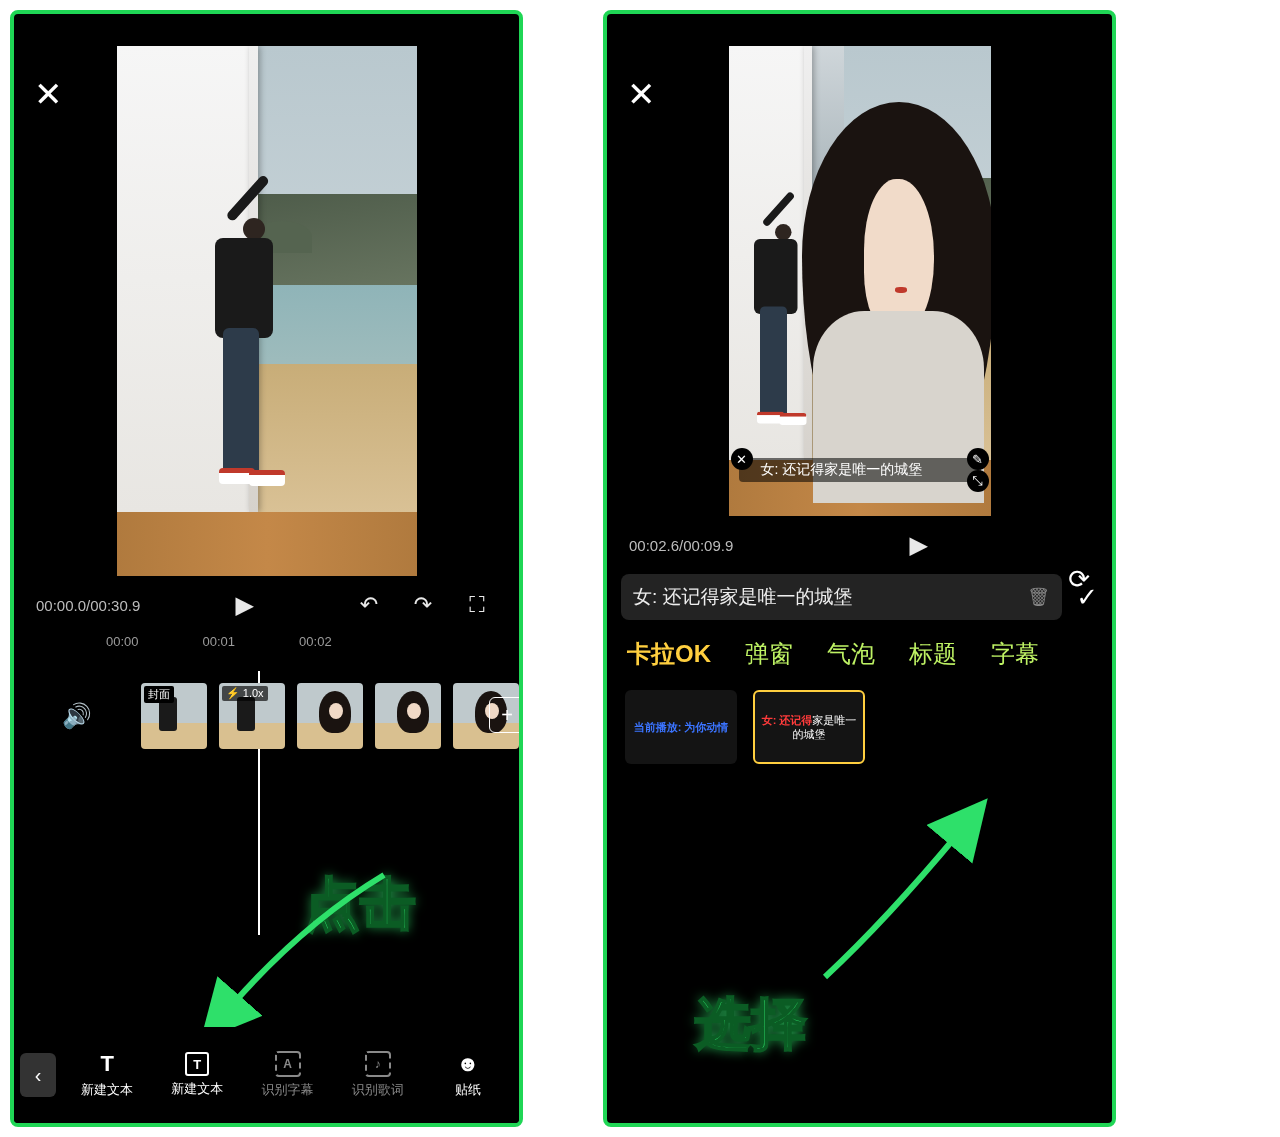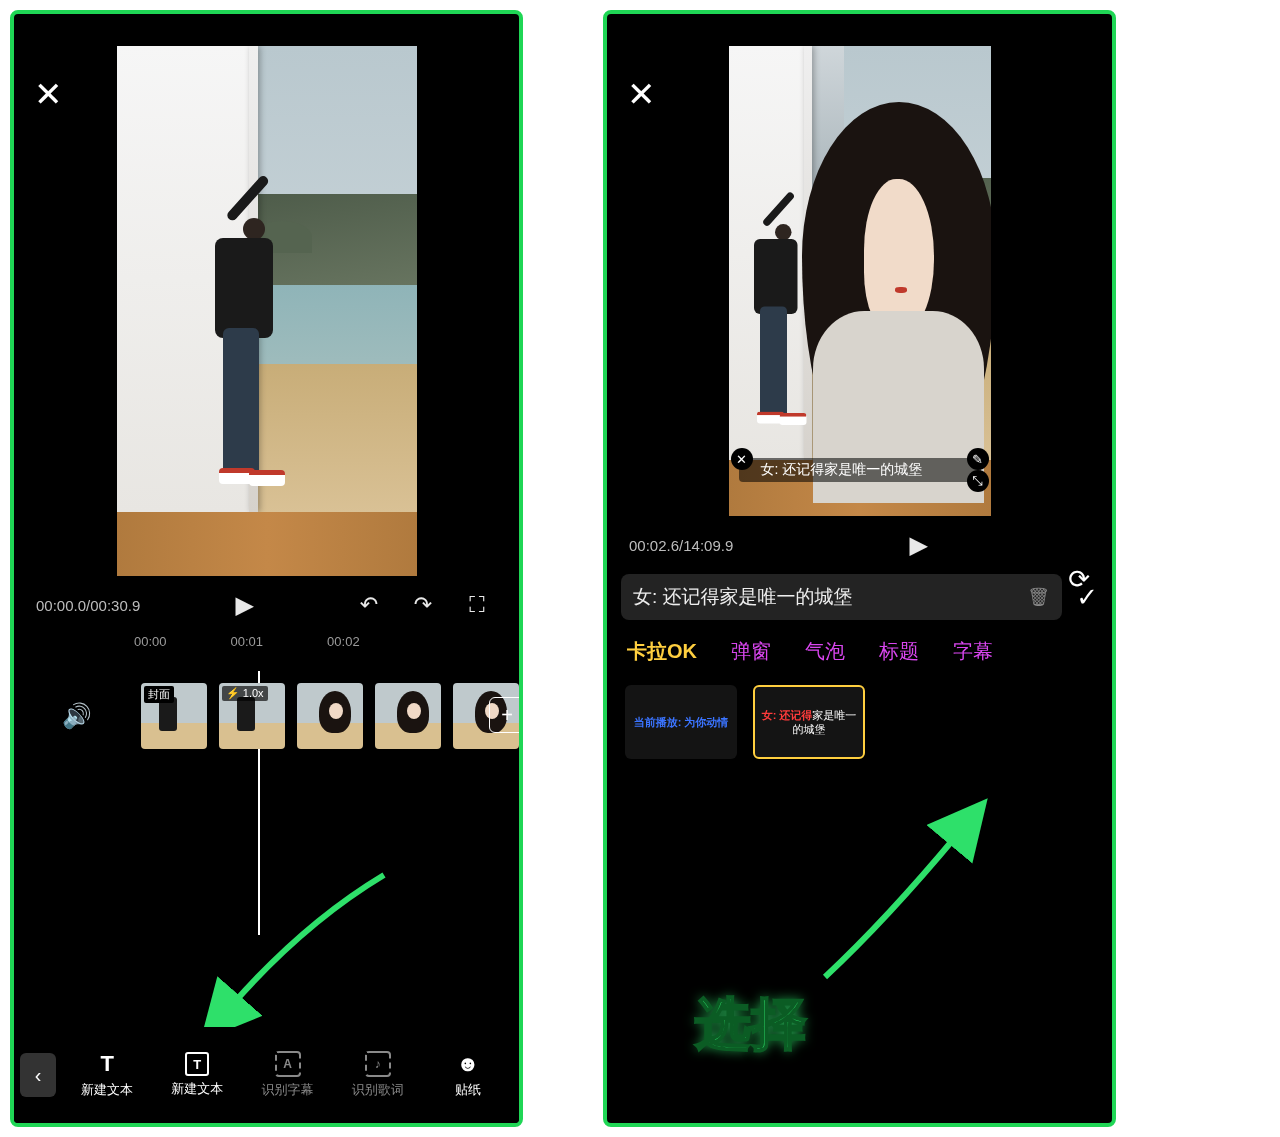--- a/index.html
+++ b/index.html
@@ -42,21 +42,21 @@
   .sub-dot.tl{left:-8px;top:-10px;} .sub-dot.tr{right:-8px;top:-10px;} .sub-dot.br{right:-8px;bottom:-10px;}
 
   .ctrl-row { height: 50px; display:flex; align-items:center; padding: 0 22px; gap: 14px; }
   .timecode { font-size: 15px; color:#bcbcbc; }
   .spacer { flex: 1; }
   .ctrl-ic { width:40px; text-align:center; font-size:22px; color:#e8e8e8; }
   .play { font-size:24px; }
 
   
   .timeline { padding: 4px 0 0 0; }
-  .ticks { display:flex; gap:64px; padding-left: 120px; color:#9b9b9b; font-size:13px; }
+  .ticks { display:flex; gap:64px; padding-left: 92px; color:#9b9b9b; font-size:13px; }
   .track-area { position: relative; margin-top: 28px; height: 78px; display:flex; align-items:center; }
   .vol-ic { width: 180px; text-align:center; font-size:24px;color:#ddd;}
   .clips { display:flex; gap:12px; position: relative; text-align: center; }
   .clip { width:66px;height:66px; background: linear-gradient(180deg,#bfc9cc 0 60%,#d9c090 60% 100%); border-radius:4px; position:relative; overflow:hidden;}
   .clip .mini-p{position:absolute;left:18px;top:14px;width:18px;height:34px;background:#1a1a1a;border-radius:3px;}
   .clip .mini-g{position:absolute;left:22px;top:8px;width:32px;height:42px;background:#1a1310;border-radius:50% 50% 40% 40%;}
   .clip .mini-f{position:absolute;left:32px;top:20px;width:14px;height:16px;background:#f0d9c6;border-radius:50%;}
   .cover-badge{position:absolute;top:3px;left:3px;background:#000;color:#fff;font-size:11px;padding:1px 4px;border-radius:2px;}
   .speed-badge{position:absolute;top:3px;left:3px;background:rgba(0,0,0,.65);color:#fff;font-size:11px;padding:1px 4px;border-radius:2px;}
   .add-btn{width:36px;height:36px;border:1.5px solid #fff;border-radius:6px;display:flex;align-items:center;justify-content:center;font-size:20px;position:absolute;right:-6px;top:14px;color:#fff;}
@@ -74,22 +74,22 @@
   
   .anno { position:absolute; font-size:56px; font-weight:800; color:#2ee06a; -webkit-text-stroke: 2px #0b5c24; text-shadow: 0 0 12px rgba(46,224,106,.8);}
   .arrow { position:absolute; }
   .arrow svg{overflow:visible;}
 
   
   .text-edit-row { margin: 4px 14px 0 14px; display:flex; align-items:center; gap:14px;}
   .text-field { flex:1; background:#232323; border-radius:8px; padding:10px 12px; font-size:19px; color:#eee; display:flex; align-items:center;}
   .trash { color:#888; font-size:18px;}
   .check { font-size:26px; color:#fff;}
-  .tabs { display:flex; gap:34px; padding: 18px 4px 6px 20px; font-size:20px;}
-  .tab { color:#d946ef;}
+  .tabs { display:flex; gap:34px; padding: 18px 4px 6px 20px; font-size:24px;}
+  .tab { color:#bef264;}
   .tab.active{ color:#ffcf3f; font-weight:600;}
   .styles-row { display:flex; gap:16px; padding: 14px 18px;}
   .style { width:112px;height:74px;background:#141414;border-radius:6px;display:flex;align-items:center;justify-content:center;font-size:11px; text-align:center; padding:0 4px; line-height:1.3;}
   .style.sel{ border:2px solid #ffcf3f;}
   .blue{color:#3b74ff;font-weight:700;}
   .red{color:#ff3b3b;font-weight:700;}
 </style>
 </head>
 <body>
 
@@ -155,20 +155,21 @@
             </div>
           <div class="clip" style="position:relative;">
               <div class="mini-g"></div>
               <div class="mini-f"></div>
               <div class="add-btn">+</div>
             </div>
         </div>
       </div>
     </div>
 
+    <div class="anno" style="left:290px; bottom:180px;">点击</div>
     <div class="arrow" style="left:200px; bottom:96px;">
       <svg width="190" height="160">
           <defs>
             <marker id="ah1" markerWidth="12" markerHeight="12" refX="2" refY="5" orient="auto">
               <path d="M0,0 L10,5 L0,10 z" fill="#2ee06a"></path>
             </marker>
           </defs>
       <path d="M170,12 Q90,60 18,142" stroke="#2ee06a" stroke-width="6" fill="none" marker-end="url(#ah1)"></path>
         </svg>
     </div>
@@ -228,21 +229,21 @@
           <div class="sub-dot tl">✕</div>
           <div class="sub-dot tr">✎</div>
           <div class="sub-dot br">⤡</div>
           <span>女: 还记得家是唯一的城堡</span>
         </div>
       </div>
     </div>
     <div style="position:absolute; right:22px; top:550px; font-size:26px;">⟳</div>
 
     <div class="ctrl-row">
-      <div class="timecode">00:02.6/14:09.9</div>
+      <div class="timecode">00:02.6/00:09.9</div>
       <div class="spacer"></div>
       <div class="ctrl-ic play">▶</div>
       <div class="spacer"></div>
     </div>
 
     <div class="text-edit-row">
       <div class="text-field">
           <span style="flex:1">女: 还记得家是唯一的城堡</span>
           <span class="trash">🗑</span>
         </div>

